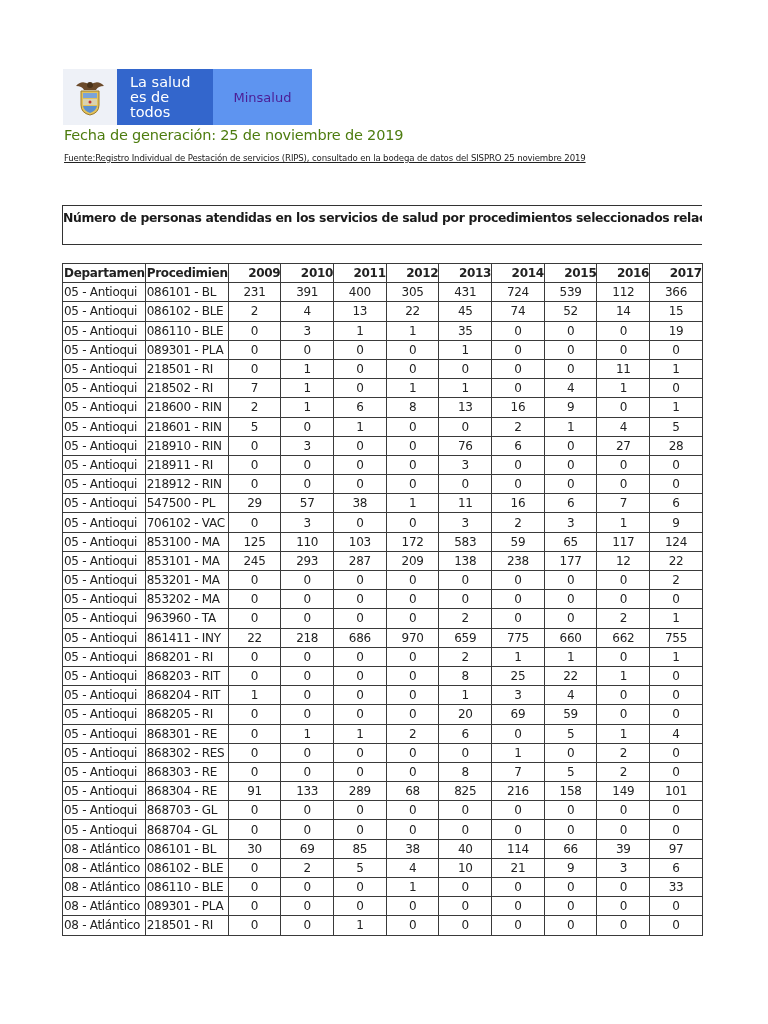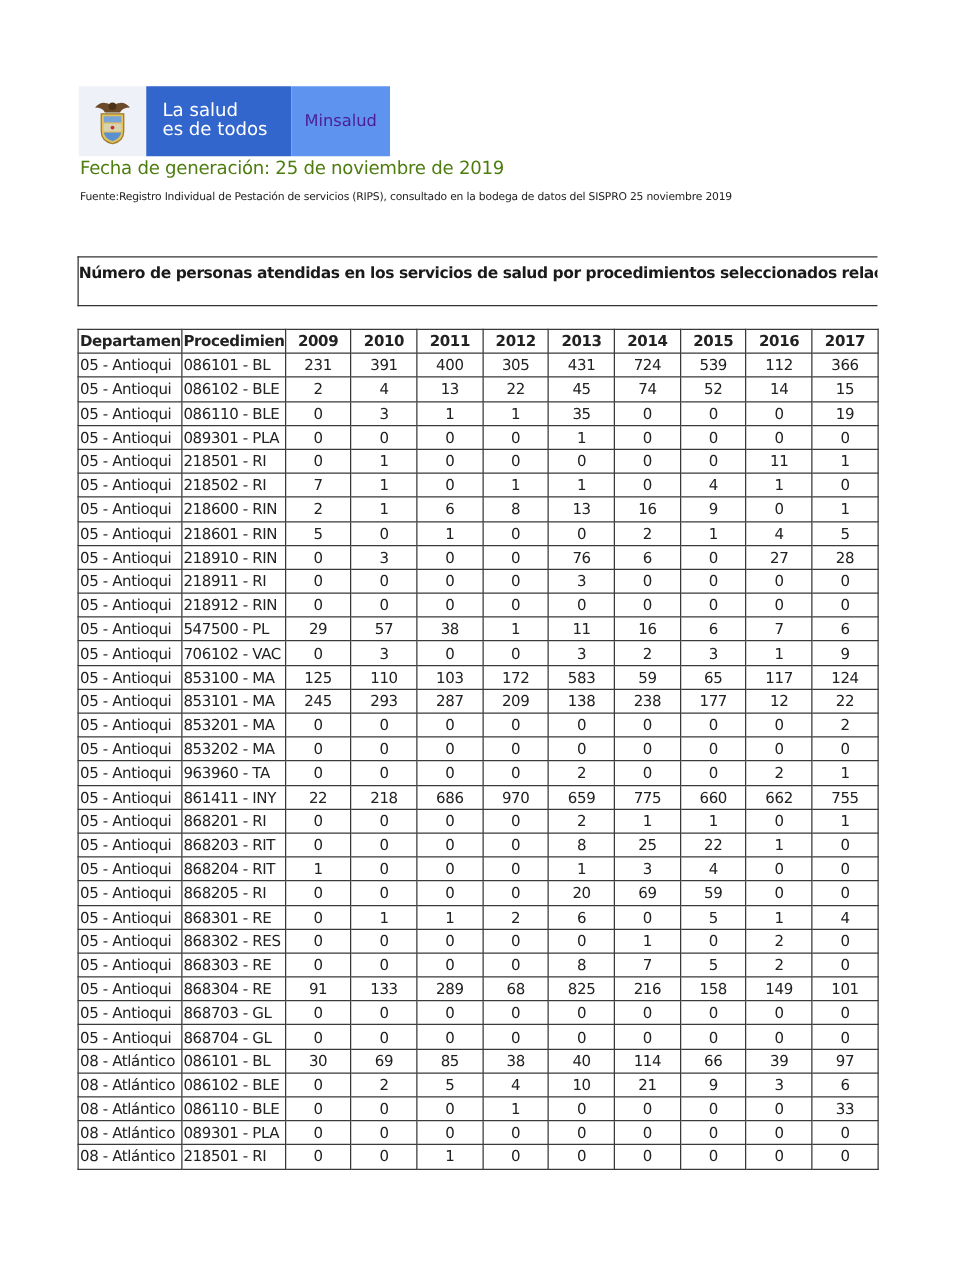--- a/index.html
+++ b/index.html
@@ -2,39 +2,39 @@
 <html><head>
 <meta charset="utf-8">
 <style>
   html, body { margin: 0; padding: 0; }
   body {
     width: 768px; height: 1024px; background: #ffffff; position: relative; overflow: hidden;
     font-family: "Liberation Sans", "DejaVu Sans", sans-serif; color: #1a1a1a;
   }
   .logo-bar { position: absolute; left: 63px; top: 69px; width: 249px; height: 56px; display: flex; }
   .logo-crest { width: 54px; height: 56px; background: #eef1f7; display: flex; align-items: center; justify-content: center; }
-  .logo-main { width: 116px; height: 56px; background: #3366cc; color: #fff; display: flex; align-items: center; padding-left: 13px; box-sizing: border-box; }
+  .logo-main { width: 96px; height: 56px; background: #3366cc; color: #fff; display: flex; align-items: center; padding-left: 13px; box-sizing: border-box; }
   .logo-main span { font-size: 14.5px; line-height: 15px; font-weight: 500; font-family: "DejaVu Sans", sans-serif; }
   .logo-min { flex: 1; height: 56px; background: #5e94f0; color: #4c1d95; display: flex; align-items: center; justify-content: center; font-size: 13px; font-family: "DejaVu Sans", sans-serif; }
   .gen-date { position: absolute; left: 64px; top: 127px; font-size: 14.5px; color: #4d7c0f; font-family: "DejaVu Sans", sans-serif; letter-spacing: -0.2px; }
-  .source { position: absolute; left: 64px; top: 153px; font-size: 8.6px; color: #222; font-family: "DejaVu Sans", sans-serif; letter-spacing: -0.15px; }
+  .source { position: absolute; left: 64px; top: 153px; font-size: 8.6px; color: #222; font-family: "DejaVu Sans", sans-serif; letter-spacing: -0.15px; text-decoration: underline; }
   .title-box {
     position: absolute; left: 62px; top: 205px; width: 640px; height: 40px; box-sizing: border-box;
     border: 1px solid #333; border-right: none; text-align: center; font-weight: bold; font-size: 12.4px;
     line-height: 16px; padding-top: 4px; font-family: "DejaVu Sans", sans-serif; letter-spacing: -0.35px; white-space: nowrap; overflow: hidden;
   }
   table.data {
     position: absolute; left: 62px; top: 263px; border-collapse: collapse; table-layout: fixed;
     font-family: "DejaVu Sans", sans-serif; font-size: 12px; letter-spacing: -0.3px; padding-left: 48px;
   }
   table.data td, table.data th {
     border: 1px solid #3a3a3a; height: 19.2px; padding: 0; white-space: nowrap; overflow: hidden;
     box-sizing: border-box; color: #222;
   }
-  table.data th { font-weight: bold; text-align: center; }
+  table.data th { font-weight: bold; text-align: right; }
   table.data th.left { text-align: left; padding-left: 1px; }
   table.data td.txt { text-align: left; padding-left: 1px; }
   table.data td.num { text-align: center; }
   col.c-dep { width: 76px; } col.c-proc { width: 74px; } col.c-yr { width: 52.7px; }
 </style>
 </head>
 <body>
 
 <div class="logo-bar">
   <div class="logo-crest">

